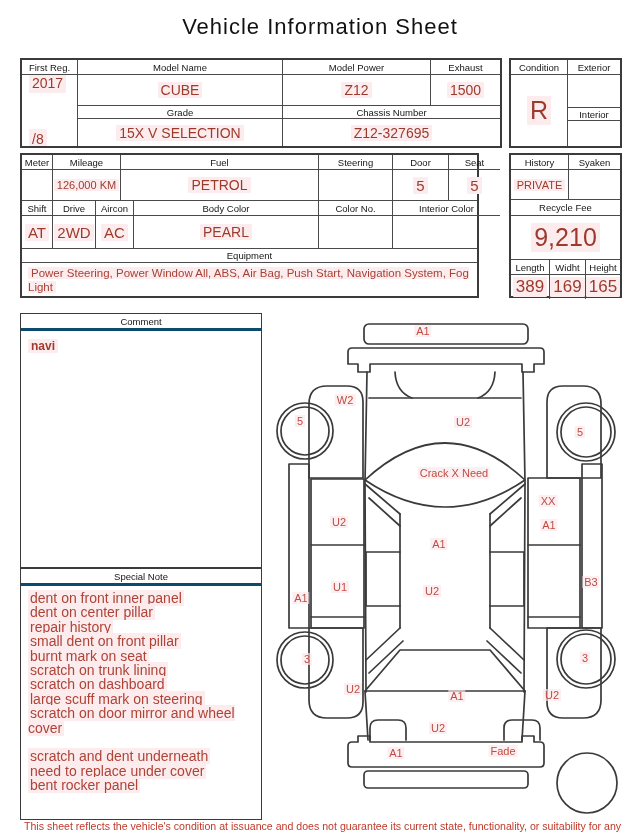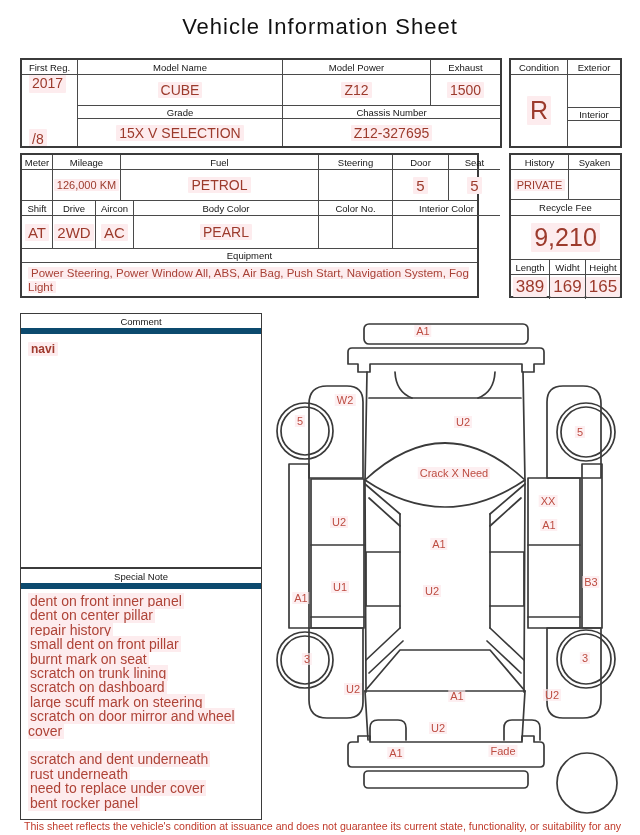--- a/index.html
+++ b/index.html
@@ -28,21 +28,21 @@
   .hl:empty { display:none; padding:0; }
   .vbig  { font-size:14px;gap:36px; }
   .vmed  { font-size:15px; }
   .vsml  { font-size:11px; }
   .vnum  { font-size:17px; }
   .vfee  { font-size:25px; }
   .vcond { font-size:25px; }
   .firstreg { flex-direction:column; align-items:flex-start; justify-content:center;
               padding-left:7px; line-height:20px; }
   
-  .panel-h { height:14px; border-bottom:6px solid #0c4a6e; display:flex;
+  .panel-h { height:14px; border-bottom:3px solid #0c4a6e; display:flex;
              align-items:center; justify-content:center; font-size:9.5px; color:#151515; }
   .panel-body { padding:5px 7px; }
   #comment-text { font-size:12px; font-weight:bold; color:#a03a2e; }
   .note-line { font-size:14px; line-height:14.4px; color:#ae4337; min-height:14.4px; }
   .note-line span { background:#fdecee; padding:0 2px; }
   .note-line span:empty { display:none; padding:0; }
   
   #equipment-text { display:block; font-size:11.5px; line-height:14px; color:#a84136;
                     padding:3px 6px; white-space:normal; text-align:left; }
   
@@ -207,21 +207,20 @@
       <div class="note-line"><span>dent on center pillar</span></div>
       <div class="note-line"><span>repair history</span></div>
       <div class="note-line"><span>small dent on front pillar</span></div>
       <div class="note-line"><span>burnt mark on seat</span></div>
       <div class="note-line"><span>scratch on trunk lining</span></div>
       <div class="note-line"><span>scratch on dashboard</span></div>
       <div class="note-line"><span>large scuff mark on steering</span></div>
       <div class="note-line"><span>scratch on door mirror and wheel cover</span></div>
       <div class="note-line"></div>
       <div class="note-line"><span>scratch and dent underneath</span></div>
-      <div class="note-line"><span>rust underneath</span></div>
       <div class="note-line"><span>need to replace under cover</span></div>
       <div class="note-line"><span>bent rocker panel</span></div>
     </div>
   </div>
 
   <div id="diagram">
     <svg width="370" height="510" viewBox="0 0 370 510">
       <g fill="none" stroke="#3a3a3a" stroke-width="1.7" stroke-linejoin="round" stroke-linecap="round">
 
         <rect x="94" y="14" width="164" height="20" rx="5"></rect>

